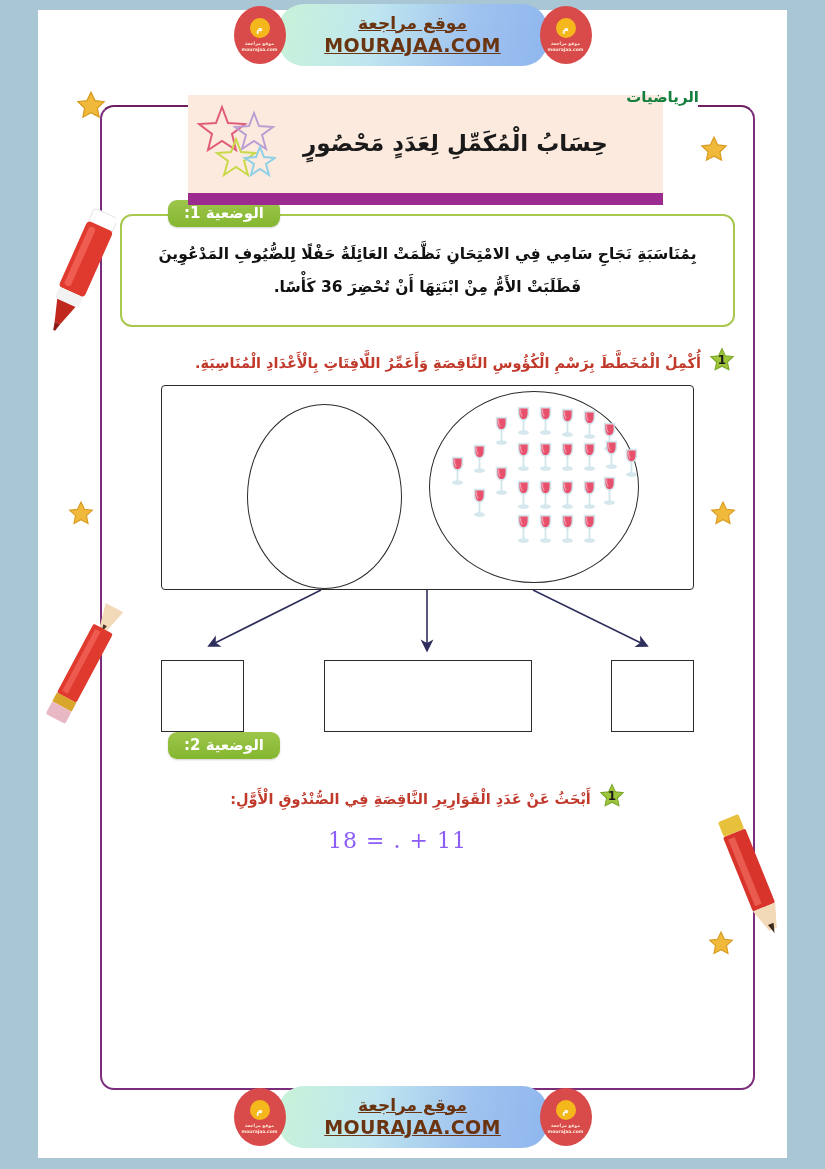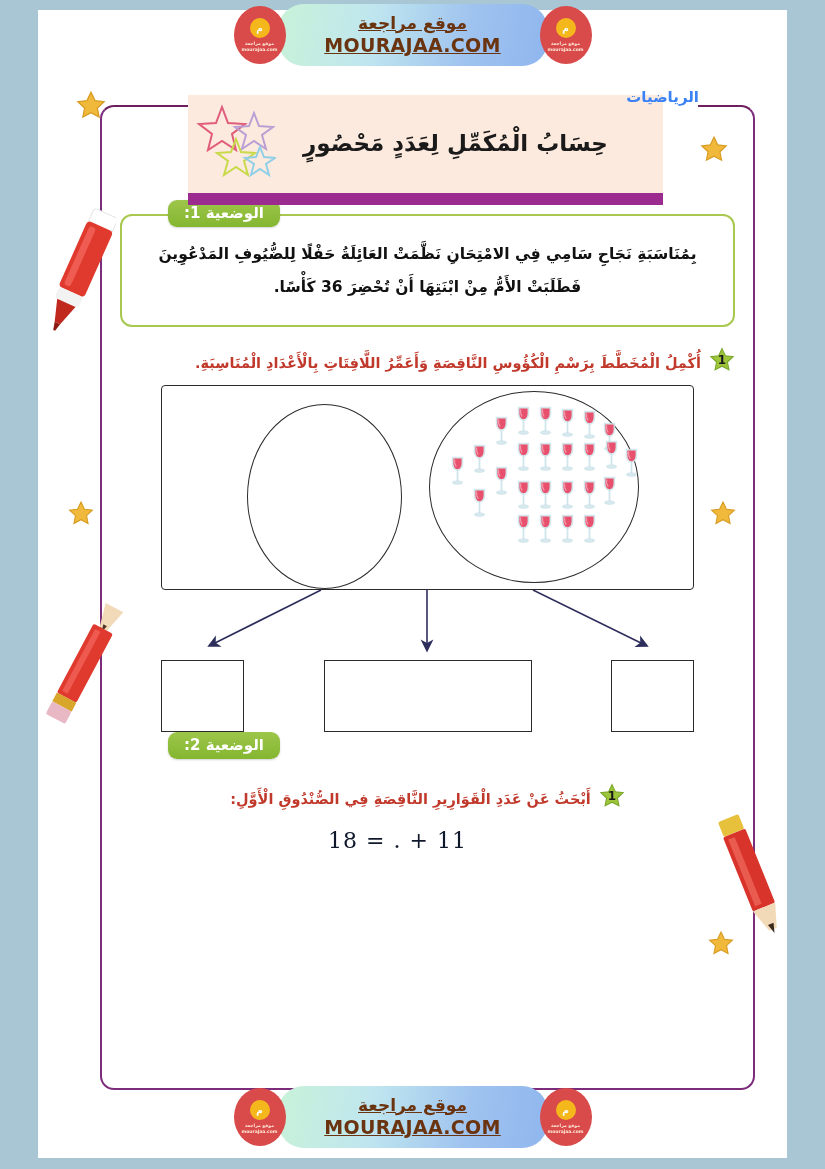--- a/index.html
+++ b/index.html
@@ -114,21 +114,21 @@
     font-size: 4.5px; color: #ffe9d8; margin-top: 3px; line-height: 1.25;
     text-align: center; font-weight: bold;
   }
 
   
   .subject {
     position: absolute;
     right: 88px;
     top: 78px;
     font-size: 15px;
-    color: #3b82f6;
+    color: #15803d;
     font-weight: bold;
     z-index: 20;
   }
 
   
   .title-plate {
     position: absolute;
     left: 150px;
     top: 69px;
     width: 475px;
@@ -280,21 +280,21 @@
     height: 72px;
   }
   .answer-box.small { width: 83px; }
   .answer-box.wide  { width: 208px; }
 
   
   .equation {
     text-align: center;
     font-family: "DejaVu Serif", "Liberation Serif", serif;
     font-size: 22px;
-    color: #0f172a;
+    color: #8b5cf6;
     margin-top: 16px;
     direction: ltr;
     letter-spacing: 1px;
     padding-right: 60px;
   }
 
   
   .deco { position: absolute; z-index: 8; pointer-events: none; }
   .star-deco { position: absolute; z-index: 8; }
 </style>

